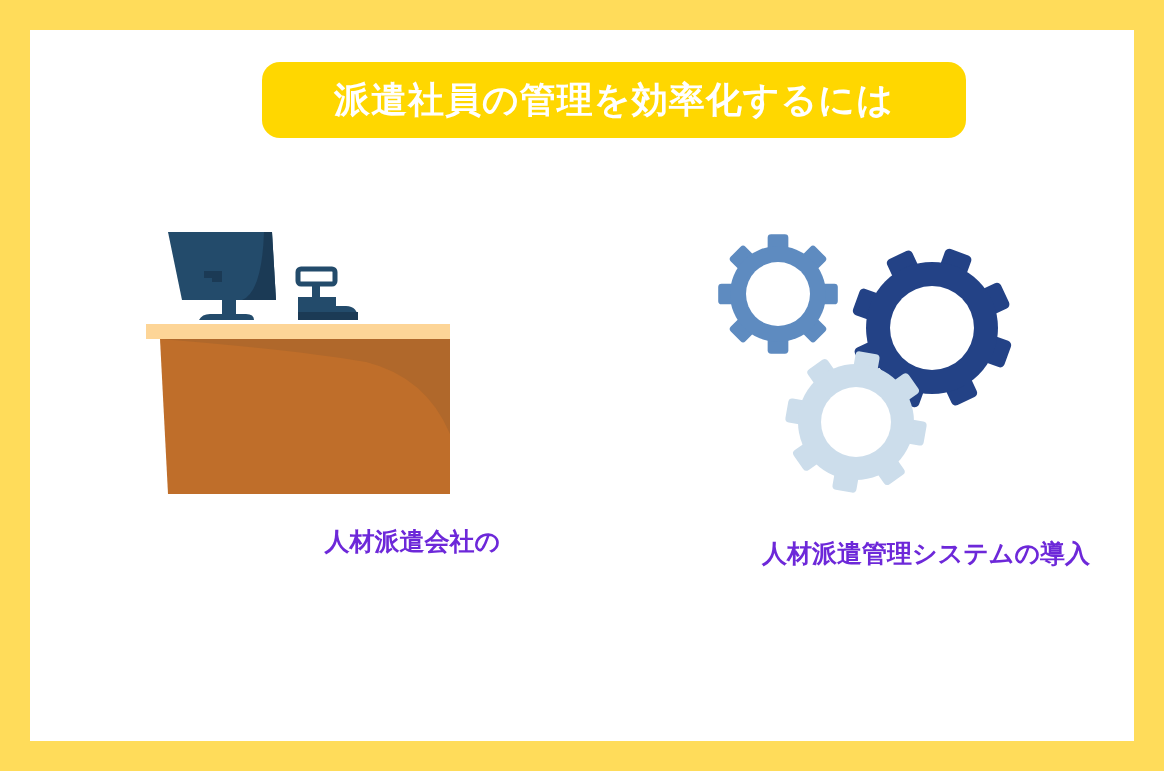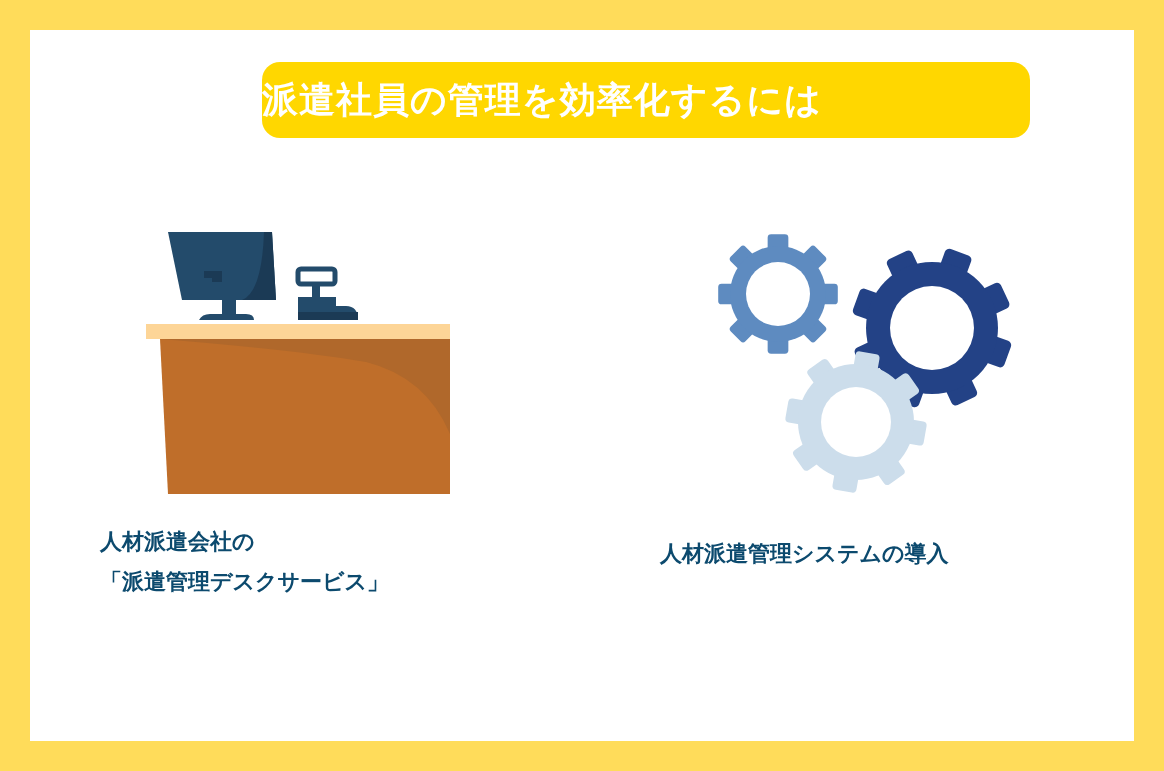--- a/index.html
+++ b/index.html
@@ -12,40 +12,40 @@
   }
   .panel {
     position: absolute;
     left: 30px; top: 30px;
     width: 1104px; height: 711px;
     background: #FFFFFF;
   }
   .title-badge {
     position: absolute;
     left: 262px; top: 62px;
-    width: 768px; height: 76px;
+    width: 704px; height: 76px;
     background: #FFD700;
     border-radius: 18px;
-    display: flex; align-items: center; 
+    display: flex; align-items: center; justify-content: center;
   }
   .title-text {
     color: #FFFFFF;
     font-weight: bold;
     font-size: 36px;
     letter-spacing: 1px;
   }
   .illus { position: absolute; }
   .desk-illus { left: 146px; top: 232px; width: 306px; height: 262px; }
   .gears-illus { left: 718px; top: 222px; width: 312px; height: 278px; }
   .caption {
     position: absolute;
-    color: #0c4a6e;
+    color: #6d28d9;
     font-weight: bold;
-    font-size: 22px;
-    text-align: left;
+    font-size: 25px;
+    text-align: right;
     line-height: 40px;
   }
   .caption-left { left: 100px; top: 522px; width: 400px; }
   .caption-right { left: 660px; top: 534px; width: 430px; }
 </style>
 </head>
 <body>
 
 <div class="panel"></div>
 
@@ -114,18 +114,17 @@
           <use href="#gear8"></use>
         </g>
       <circle r="58" fill="#CCDDEB"></circle>
       <circle r="35" fill="#FFFFFF"></circle>
     </g>
   </svg>
 </div>
 
 <div class="caption caption-left">
   <div>人材派遣会社の</div>
-  <div>「派遣管理デスクサービス」</div>
 </div>
 
 <div class="caption caption-right">
   <div>人材派遣管理システムの導入</div>
 </div>
 
 </body></html>

